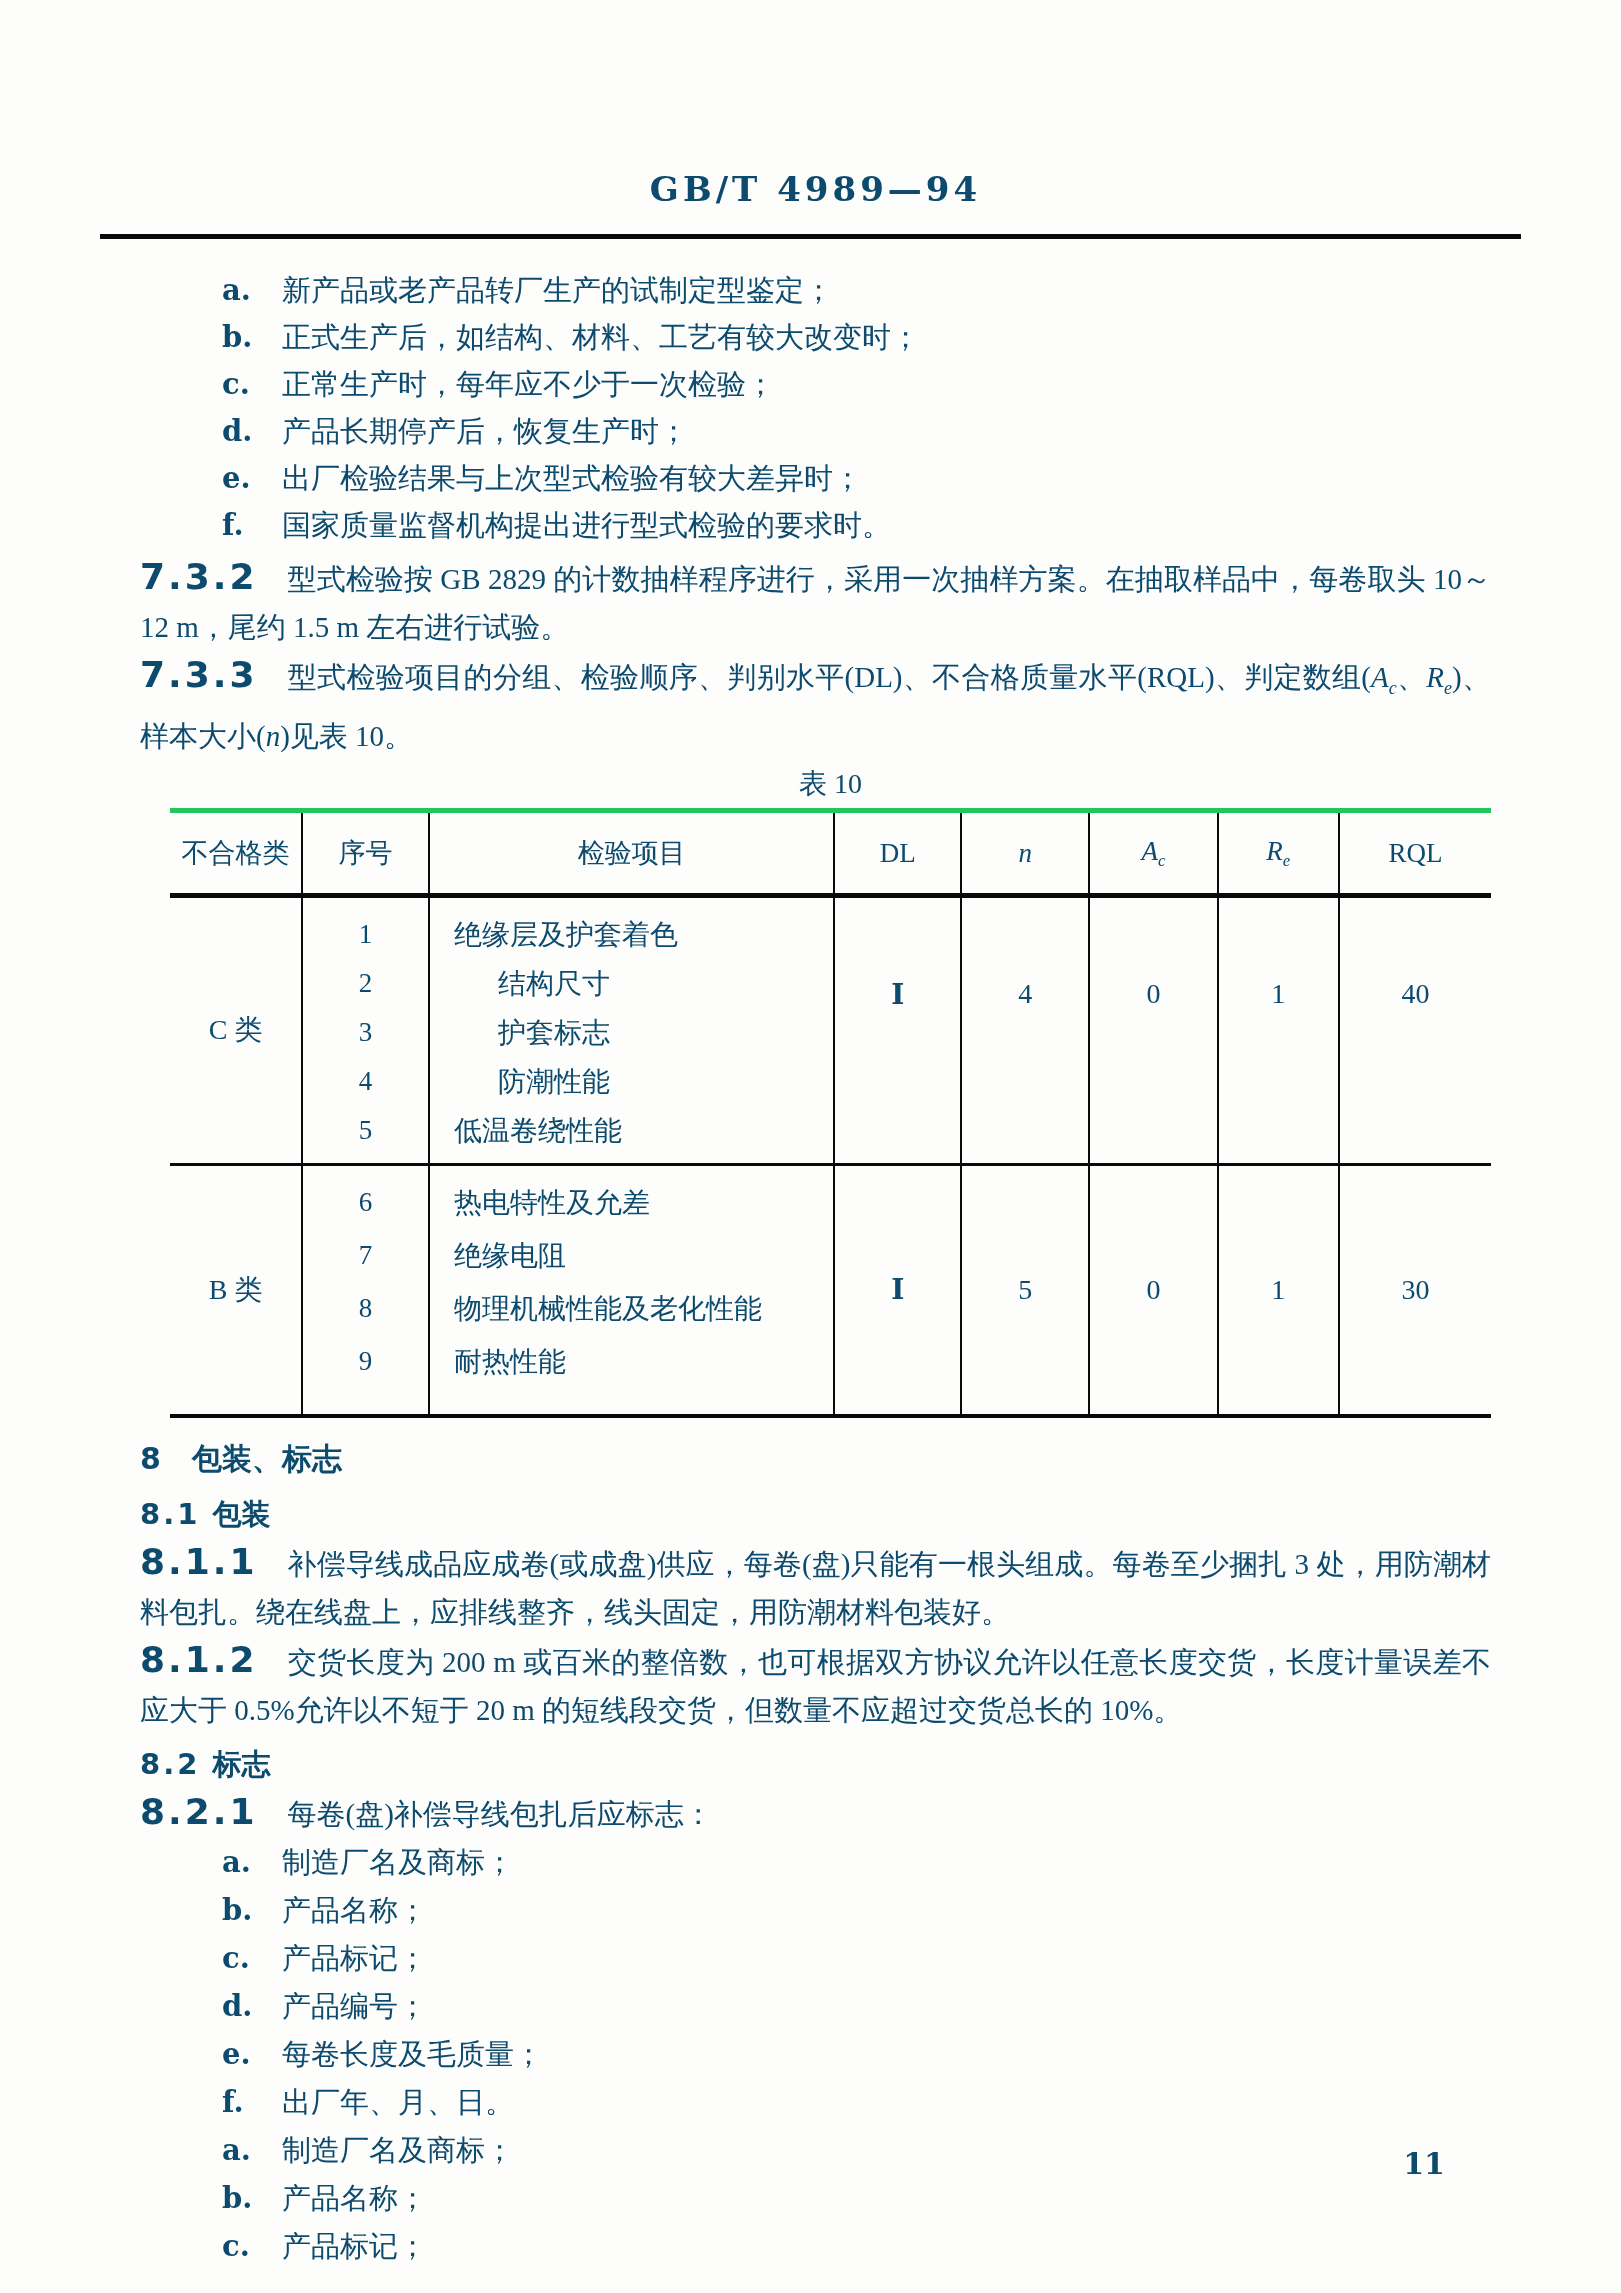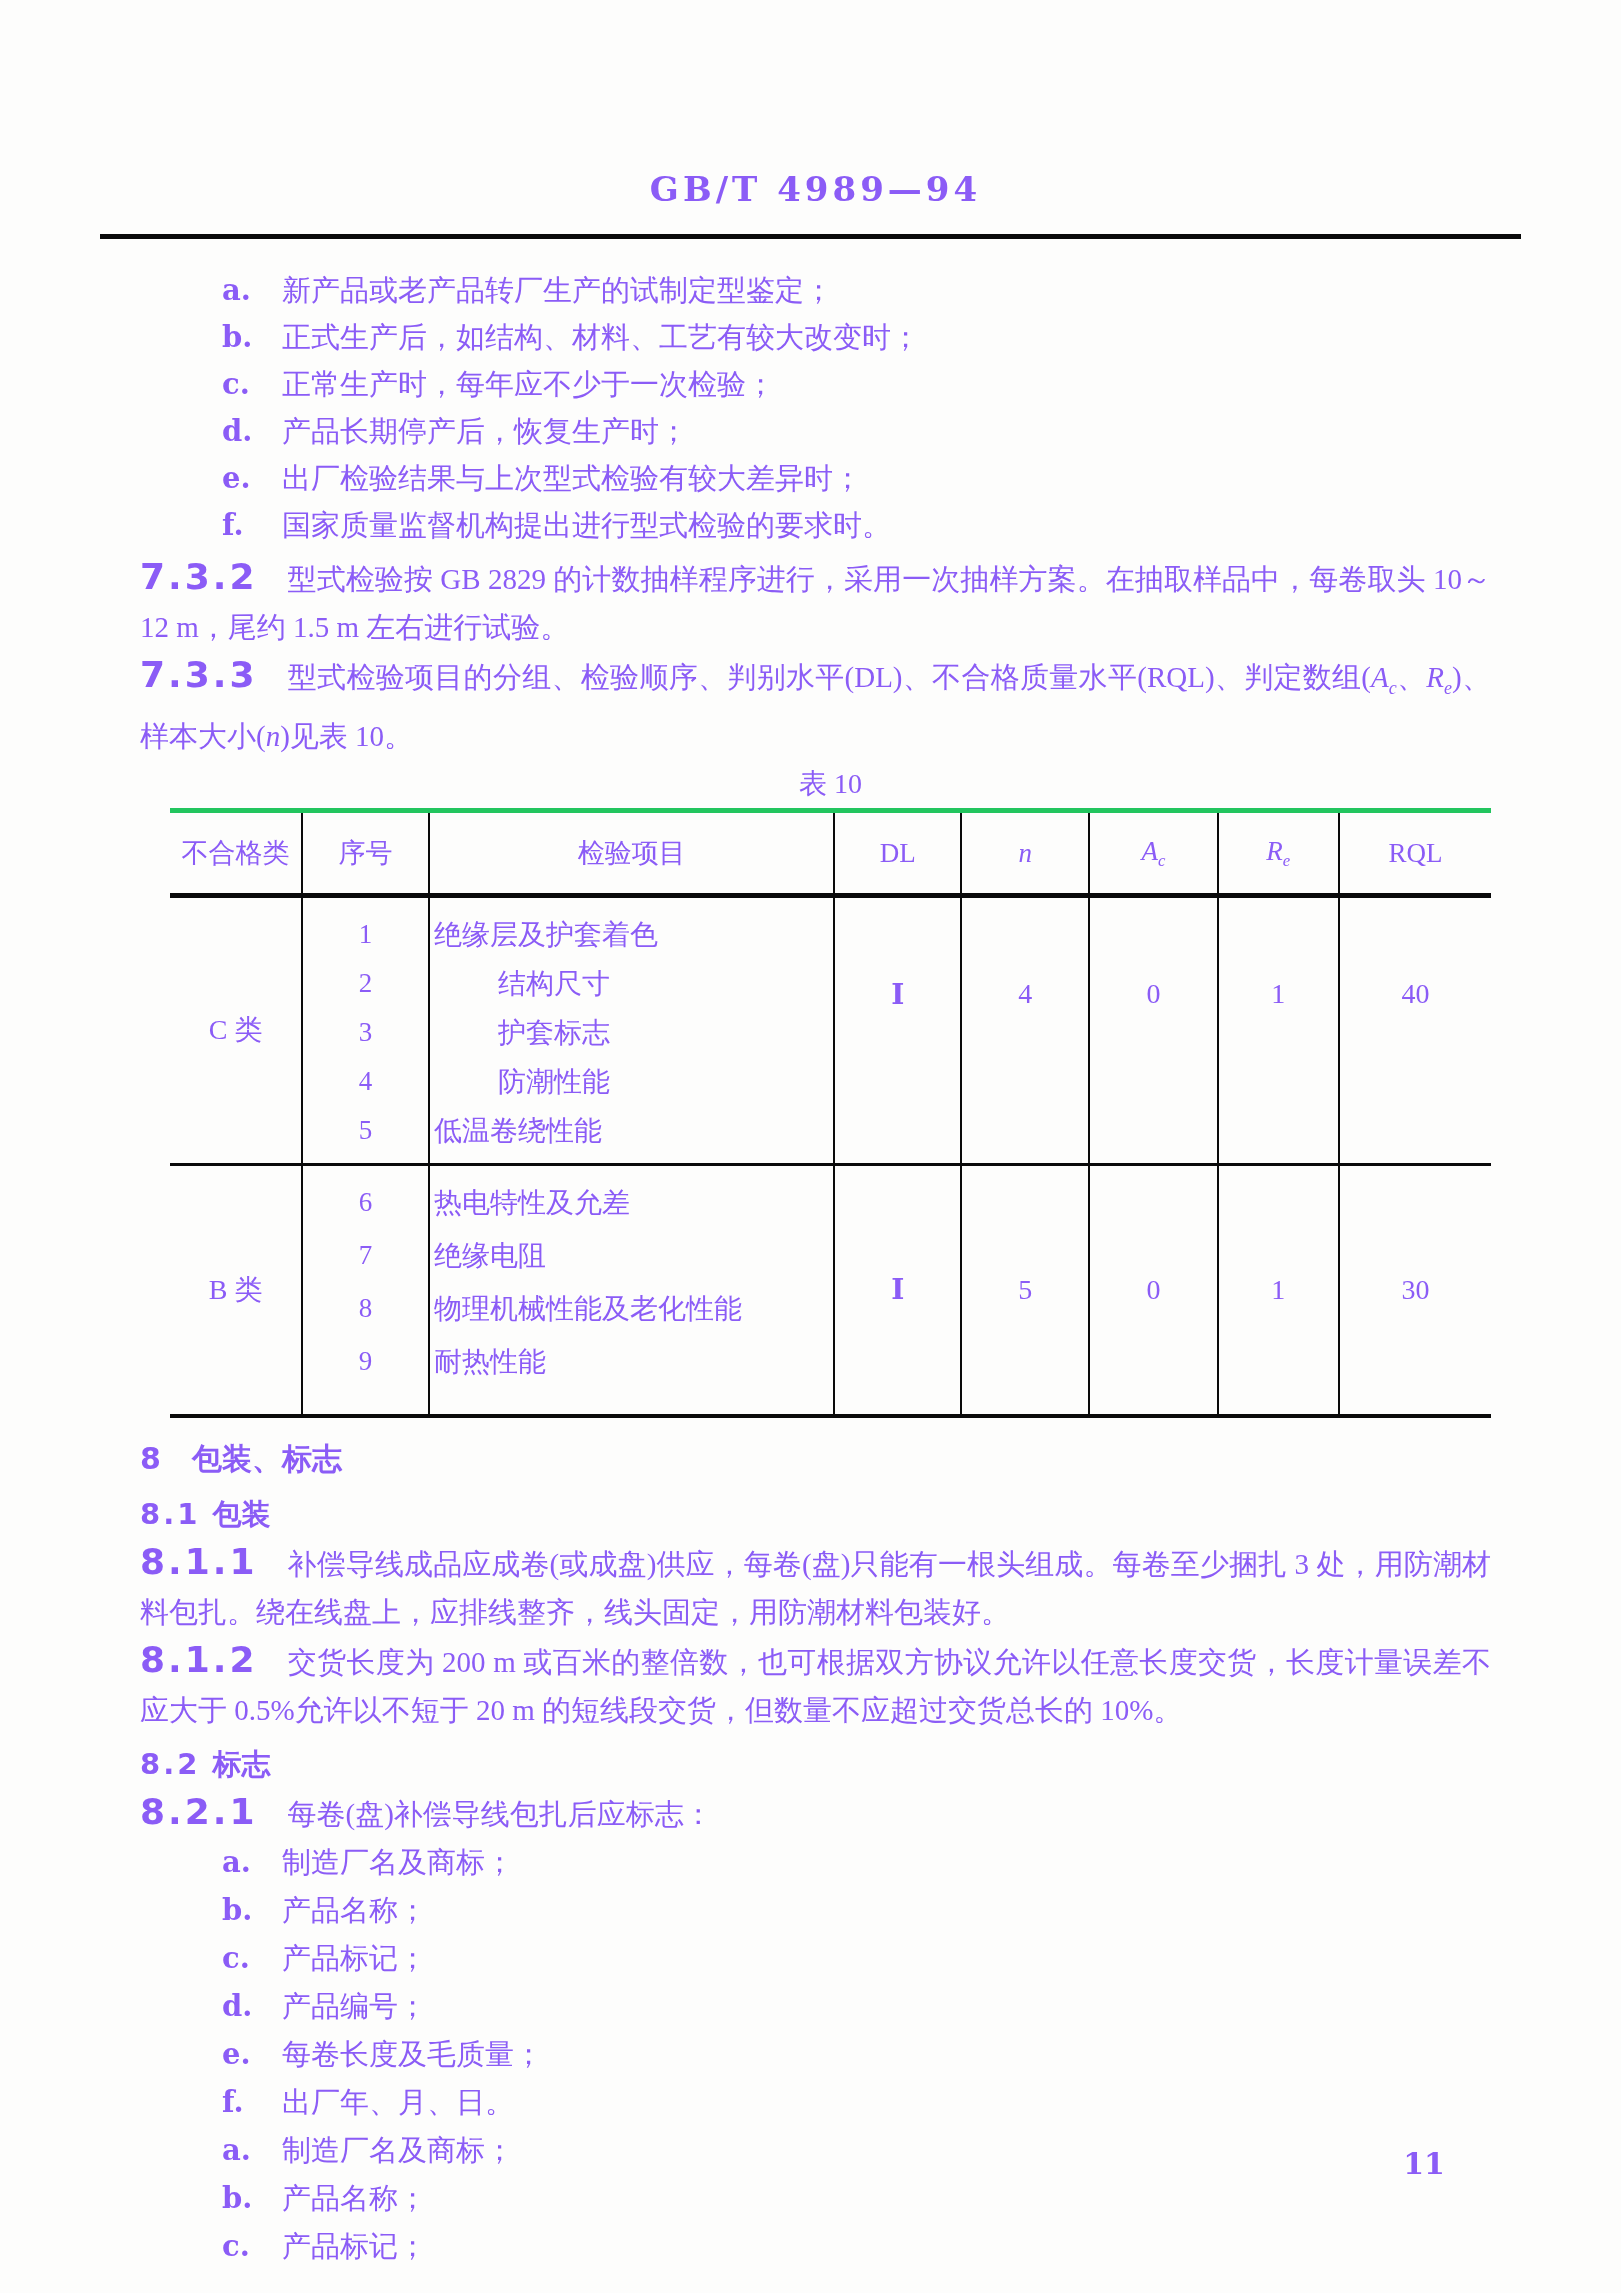--- a/index.html
+++ b/index.html
@@ -1,21 +1,21 @@
 <!DOCTYPE html>
 <html><head>
 <meta charset="utf-8">
 <style>
   html,body{margin:0;padding:0;background:#888;}
   .page{
     position:relative;
     width:1621px;height:2293px;
     margin:0 auto;
     background:#fdfdfc;
-    color:#8b5cf6;
+    color:#0c4a6e;
     font-family:"Liberation Serif","DejaVu Serif",serif;
     overflow:hidden;
   }
   .content{padding:0 130px 0 140px;}
   
   .doc-number{
     padding-top:168px;
     text-align:center;
     font-family:"DejaVu Serif","Liberation Serif",serif;
     font-weight:bold;
@@ -103,21 +103,21 @@
   table.t10 th:first-child, table.t10 td:first-child{border-left:none;}
   table.t10 th:last-child, table.t10 td:last-child{border-right:none;}
   table.t10 tr.grp td{border-bottom:none;}
   table.t10 tr.grp-b td{border-top:3px solid #0a0a0a;}
   table.t10 tr.grp-b td{border-bottom:4px solid #0a0a0a;}
   td.cls{text-align:center;}
   td.nos div{
     text-align:center;
     font-size:27px;
   }
-  td.items div{padding-left:4px;}
+  td.items div{padding-left:24px;}
   td.items div.ind{padding-left:68px;}
   tr.grp-c td.nos div, tr.grp-c td.items div{line-height:49px;}
   tr.grp-b td.nos div, tr.grp-b td.items div{line-height:53px;}
   tr.grp-c td.nos, tr.grp-c td.items{padding-top:12px;padding-bottom:8px;}
   tr.grp-b td.nos, tr.grp-b td.items{padding-top:10px;padding-bottom:26px;}
   td.val{text-align:center;font-size:27px;}
   tr.grp-c td.val{vertical-align:top;padding-top:80px;}
   tr.grp-b td.val{vertical-align:middle;}
   td.val .dl{font-weight:bold;font-family:"DejaVu Serif","Liberation Serif",serif;}
   

